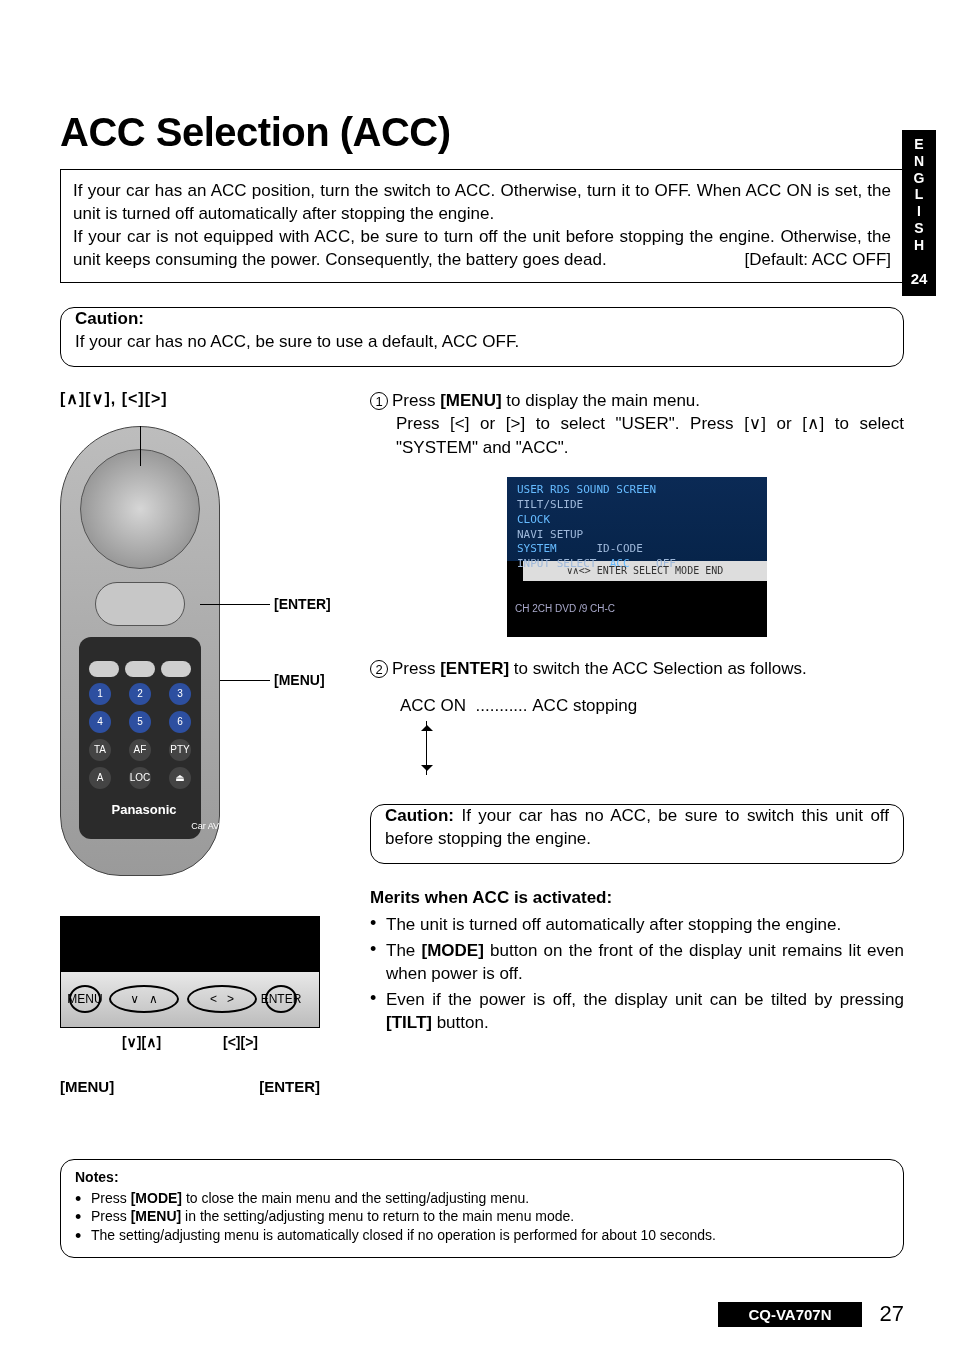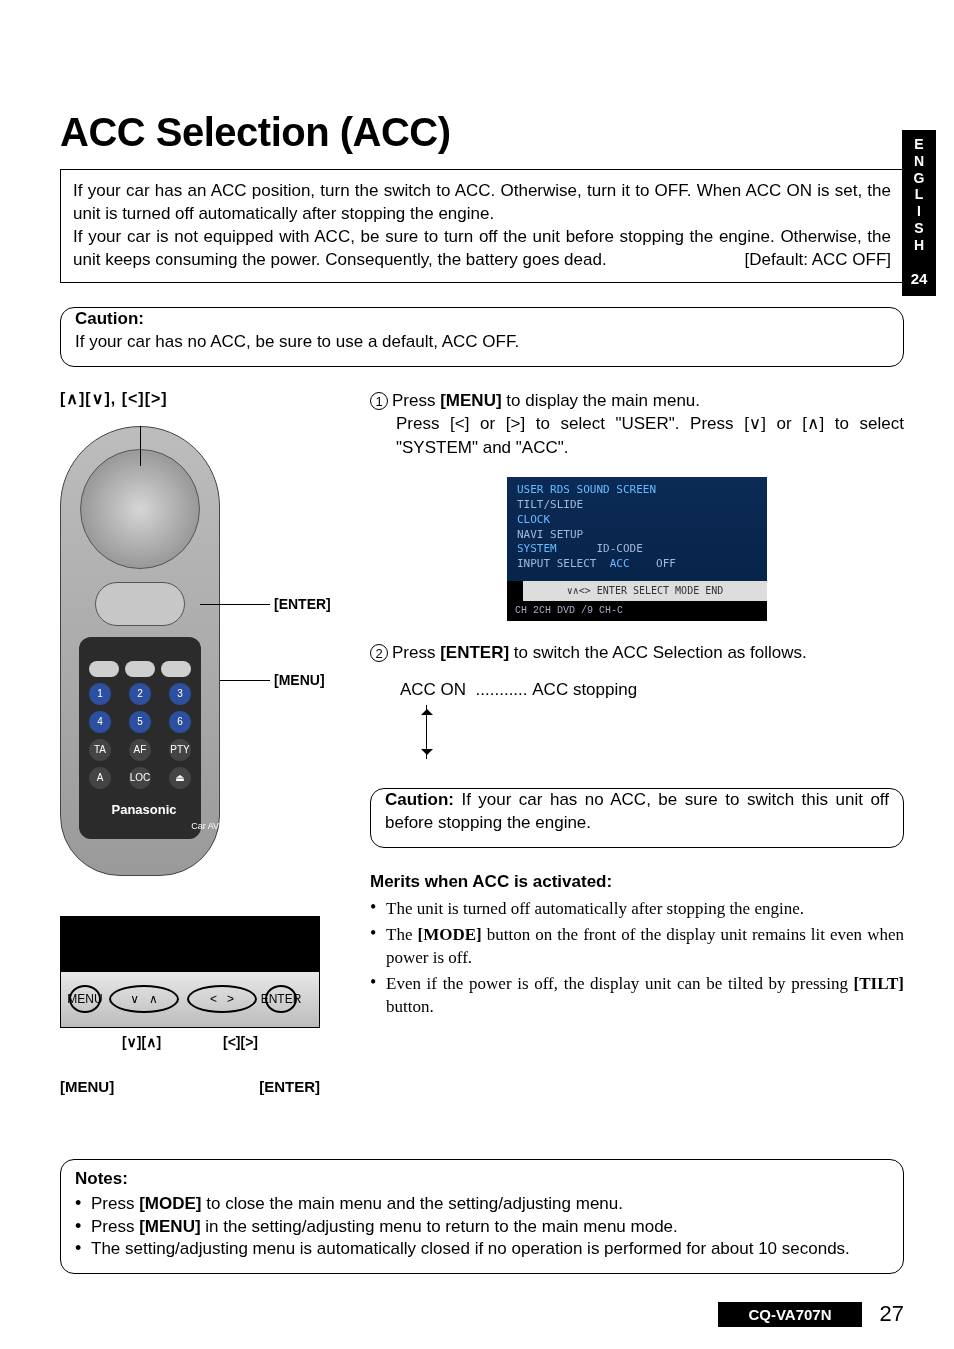--- a/index.html
+++ b/index.html
@@ -31,32 +31,32 @@
 
   .unit-fig { margin-top: 40px; width: 260px; }
   .unit-screen { width: 100%; height: 56px; background: #000; border: 1px solid #000; }
   .unit-panel { width: 100%; height: 56px; background: linear-gradient(#e8e8e8,#bcbcbc); border: 1px solid #000; border-top: none; display: flex; align-items: center; padding: 0 8px; gap: 8px; }
   .oval { border: 2px solid #000; border-radius: 50%; height: 28px; display: flex; align-items: center; justify-content: center; font-size: 12px; }
   .unit-labels { display: flex; justify-content: space-between; font-weight: bold; font-size: 14px; margin-top: 6px; }
   .unit-bot { display: flex; justify-content: space-between; font-weight: bold; font-size: 15px; margin-top: 28px; }
 
   .step-num { display: inline-block; width: 18px; height: 18px; border: 1px solid #000; border-radius: 50%; text-align: center; font-size: 13px; line-height: 17px; margin-right: 4px; }
   .screen-cap { width: 260px; margin: 18px auto 20px auto; background: #000; position: relative; }
-  .screen-cap .top { height: 104px; background: linear-gradient(#0b2a55,#07244a); color: #9fb9db; font-family: monospace; font-size: 11px; padding: 6px 10px; line-height: 1.35; }
+  .screen-cap .top { height: 84px; background: linear-gradient(#0b2a55,#07244a); color: #9fb9db; font-family: monospace; font-size: 11px; padding: 6px 10px; line-height: 1.35; }
   .screen-cap .hl { color: #6bf; }
   .screen-cap .mid { background: #ddd; color: #333; font-family: monospace; font-size: 10px; text-align: center; padding: 3px 0; margin-left: 16px; }
-  .screen-cap .bot { background: #000; color: #aac; font-family: Liberation Mono, monospace; font-size: 10px; padding: 3px 8px; }
+  .screen-cap .bot { background: #000; color: #aac; font-family: Liberation Sans, sans-serif; font-size: 10px; padding: 21px 8px; }
   .acc-table { margin: 14px 0 14px 30px; font-size: 17px; }
   .acc-table .arrow { display: inline-block; width: 24px; height: 54px; border-left: 1px solid #000; position: relative; margin: 4px 0 4px 26px; }
   .acc-table .arrow::before { content: ""; position: absolute; top: -2px; left: -6px; border: 6px solid transparent; border-bottom-color: #000; }
   .acc-table .arrow::after { content: ""; position: absolute; bottom: -2px; left: -6px; border: 6px solid transparent; border-top-color: #000; }
   .merits ul { list-style: none; padding: 0; margin-top: 4px; }
-  .merits li { position: relative; padding-left: 16px; margin: 2px 0; text-align: justify; font-family: Liberation Serif, serif; }
+  .merits li { position: relative; padding-left: 16px; margin: 2px 0; text-align: justify; }
   .merits li::before { content: "•"; position: absolute; left: 0; font-size: 18px; line-height: 1; top: 1px; }
-  .notes-box { border: 1px solid #000; border-radius: 14px; padding: 8px 14px 12px 14px; margin-top: 64px; font-size: 17px; line-height: 1.35; }
+  .notes-box { border: 1px solid #000; border-radius: 14px; padding: 8px 14px 12px 14px; margin-top: 64px; font-size: 14px; line-height: 1.35; }
   .notes-box ul { list-style: none; padding: 0; margin-top: 2px; }
   .notes-box li { position: relative; padding-left: 16px; }
   .notes-box li::before { content: "•"; position: absolute; left: 0; font-size: 18px; line-height: 1; top: 1px; }
   .footer { position: absolute; bottom: 22px; left: 60px; right: 50px; display: flex; justify-content: flex-end; align-items: center; gap: 18px; }
   .model-box { background: #000; color: #fff; font-weight: bold; font-size: 15px; padding: 4px 30px; }
   .pg-num { font-size: 22px; }
   b { font-weight: bold; }
 </style>
 </head>
 <body>

